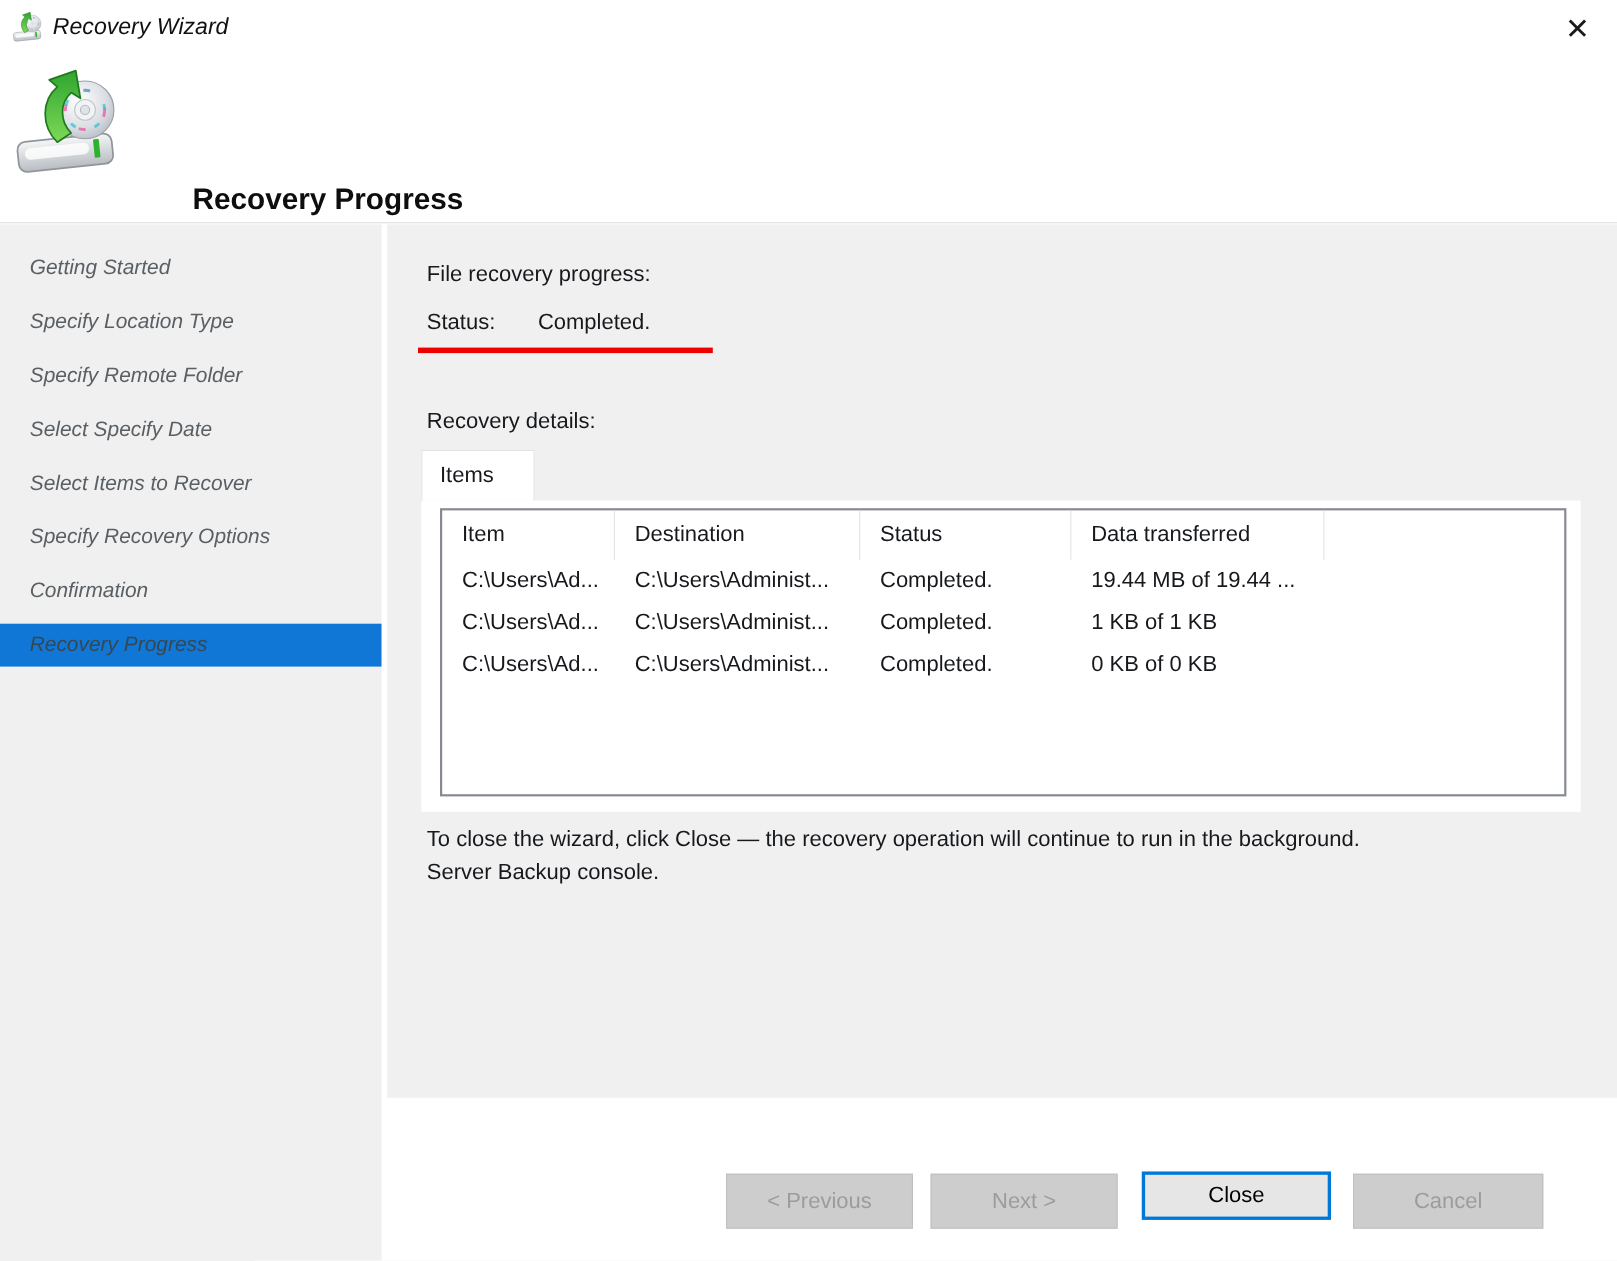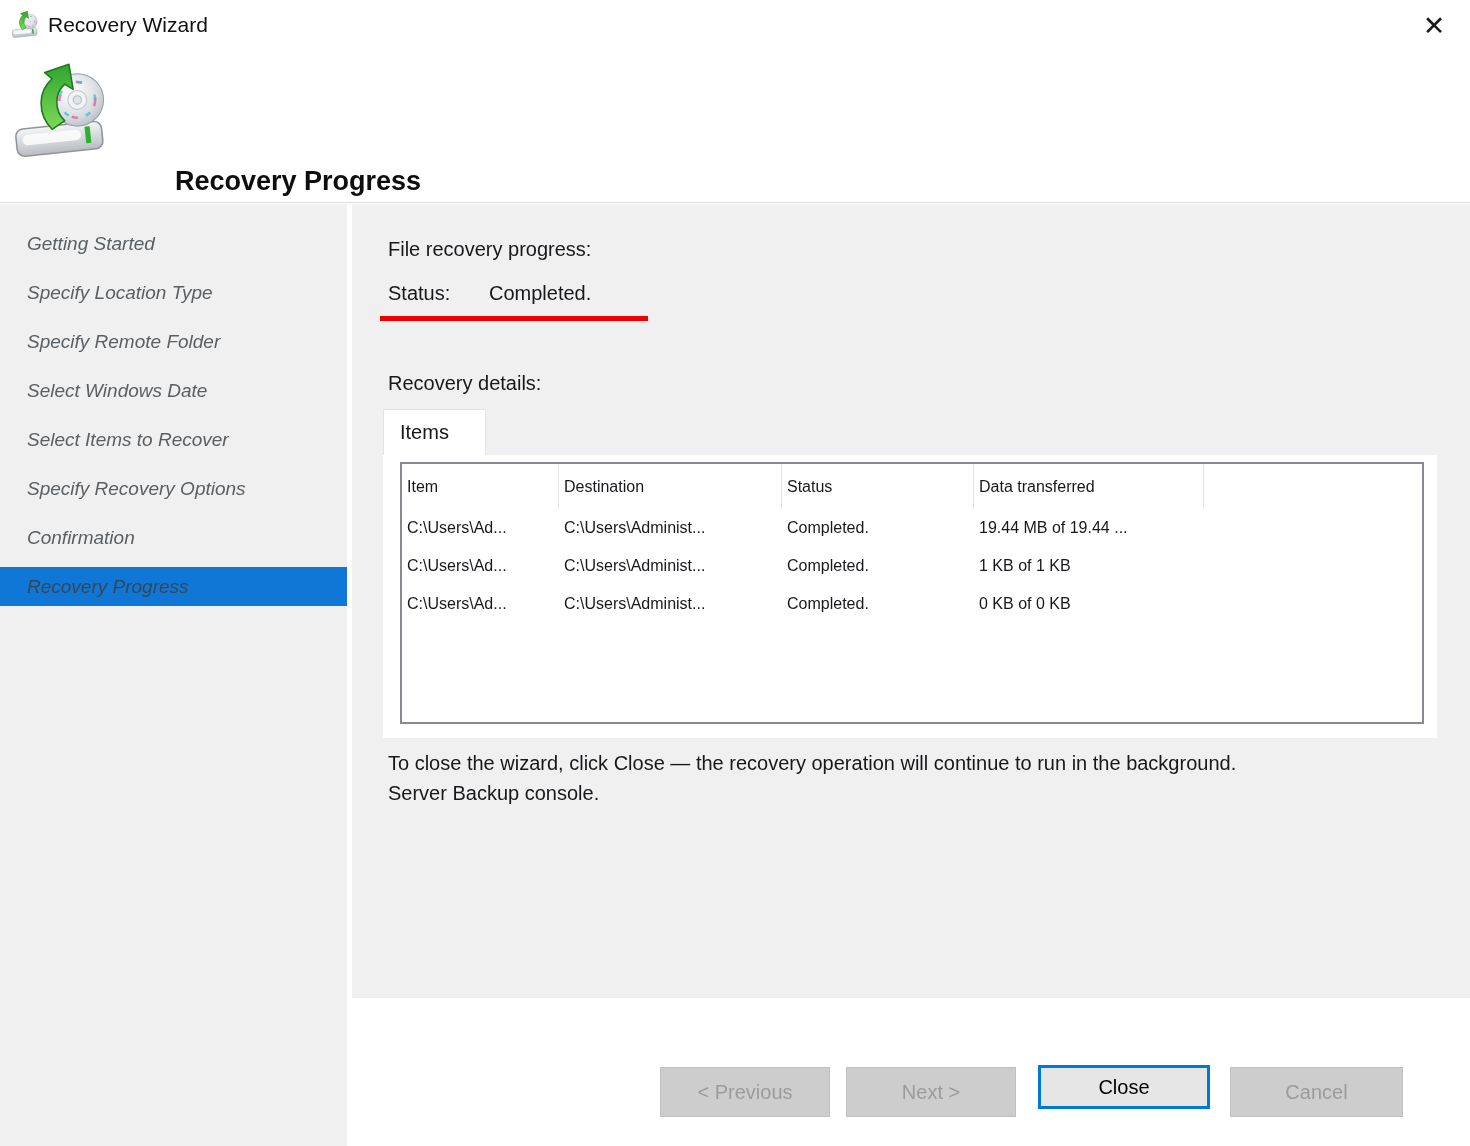--- a/index.html
+++ b/index.html
@@ -4,21 +4,21 @@
 <style>
   * { box-sizing: border-box; margin: 0; padding: 0; }
   html,body { width:1470px; height:1146px; }
   body {
     font-family: "Liberation Sans", "DejaVu Sans", sans-serif;
     background:#ffffff; color:#1a1a1a; overflow:hidden; position:relative;
   }
   .window { position:absolute; inset:0; background:#ffffff; }
 
   
-  .titlebar { position:absolute; left:0; top:0; width:100%; height:50px; background:#fff; }
+  .titlebar { position:absolute; left:0; top:0; width:100%; height:50px; background:#fff;font-style:italic; }
   .titlebar-icon { position:absolute; left:10px; top:10px; width:30px; height:30px; }
   .titlebar-title { position:absolute; left:48px; top:0; height:50px; line-height:50px; font-size:21px; color:#111; }
   .close-x {
     position:absolute; right:16px; top:6px; width:40px; height:40px;
     font-size:27px; font-weight:300; color:#1a1a1a; text-align:center; line-height:40px; cursor:pointer;
   }
 
   
   .header { position:absolute; left:0; top:50px; width:100%; height:153px; background:#fff; border-bottom:1px solid #dcdcdc; }
   .header-icon { position:absolute; left:8px; top:10px; width:105px; height:105px; }
@@ -51,21 +51,21 @@
 
   .items-table {
     position:absolute; left:17px; top:7px; width:1024px; height:262px;
     border:2px solid #878b91; background:#fff; overflow:hidden;
   }
   .t-head { display:flex; height:45px; align-items:center; }
   .t-row  { display:flex; height:38px; align-items:center; }
   .c0 { width:157px; } .c1 { width:223px; } .c2 { width:192px; } .c3 { width:230px; } .c4 { flex:1; }
   .t-head .cell { align-self:stretch; display:flex; align-items:center; border-right:1px solid #e4e4e4; }
   .t-head .c4 { border-right:none; }
-  .cell { padding-left:5px; font-size:16px; color:#16181b; white-space:nowrap; overflow:hidden; }
+  .cell { padding-left:18px; font-size:20px; color:#16181b; white-space:nowrap; overflow:hidden; }
 
   .footer-text { position:absolute; left:36px; top:544px; font-size:20px; color:#16181b; }
   .footer-text div { line-height:30px; }
 
   .h-divider { position:absolute; left:0; top:824px; width:100%; height:5px; background:#ffffff; }
 
   
   .btn {
     position:absolute; height:50px; font-size:20px; text-align:center;
     font-family:"Liberation Sans","DejaVu Sans",sans-serif;
@@ -129,21 +129,21 @@
           <use href="#wizicon"></use>
         </svg>
     </span>
     <div class="header-title">Recovery Progress</div>
   </div>
 
   <div class="sidebar">
     <div class="side-item">Getting Started</div>
     <div class="side-item">Specify Location Type</div>
     <div class="side-item">Specify Remote Folder</div>
-    <div class="side-item">Select Windows Date</div>
+    <div class="side-item">Select Specify Date</div>
     <div class="side-item">Select Items to Recover</div>
     <div class="side-item">Specify Recovery Options</div>
     <div class="side-item">Confirmation</div>
     <div class="side-item active">Recovery Progress</div>
   </div>
   <div class="v-divider"></div>
 
   <div class="main">
 
     <div class="label file-progress-label">File recovery progress:</div>

